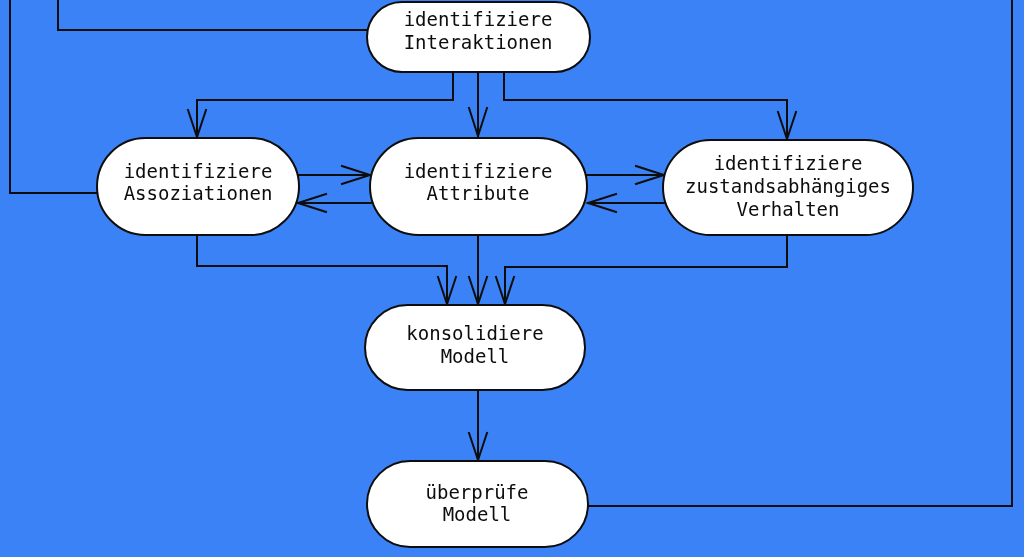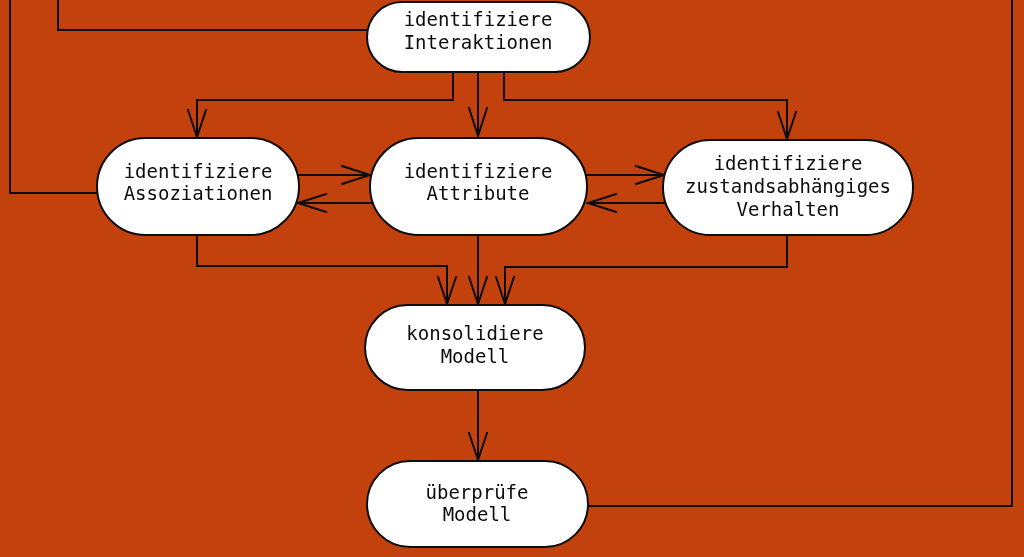--- a/index.html
+++ b/index.html
@@ -4,21 +4,21 @@
 <style>
   html, body {
     margin: 0;
     padding: 0;
     background: #ffffff;
   }
   .stage {
     position: relative;
     width: 1024px;
     height: 557px;
-    background: #c2410c;
+    background: #3b82f6;
     overflow: hidden;
     font-family: "DejaVu Sans Mono", monospace;
   }
   svg { display: block; }
   .edge {
     fill: none;
     stroke: #0d0d0d;
     stroke-width: 2;
     stroke-linejoin: miter;
     stroke-linecap: square;

